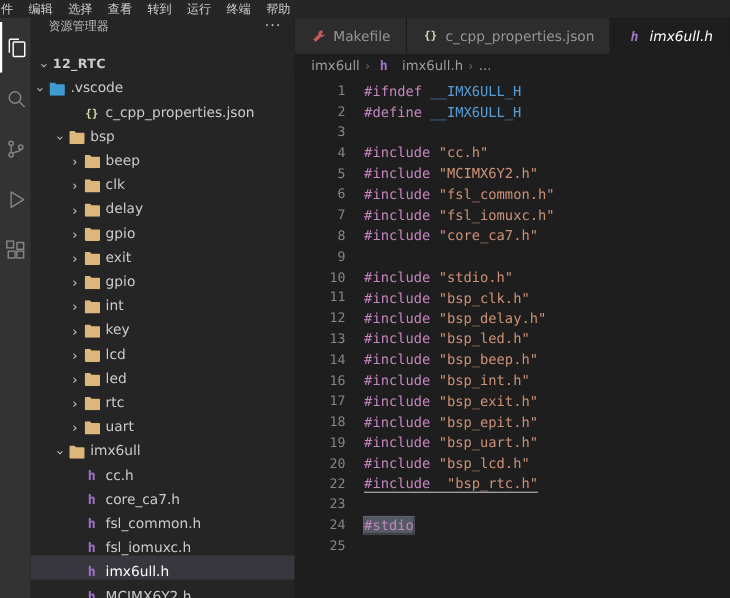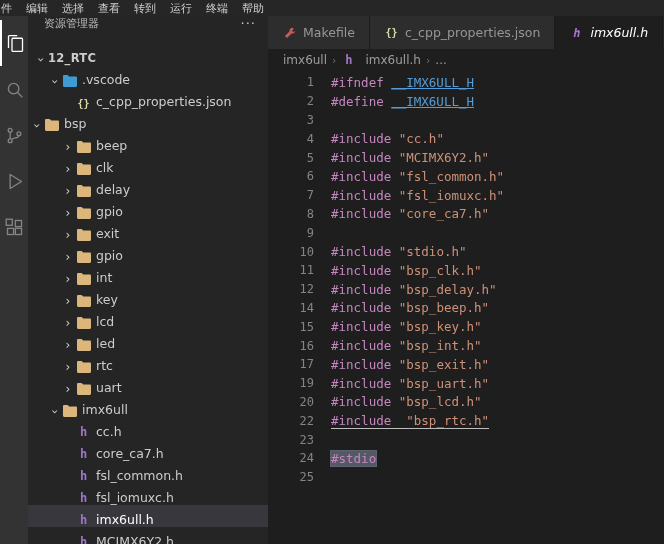--- a/index.html
+++ b/index.html
@@ -45,21 +45,21 @@
   .breadcrumb{height:22px;flex:0 0 auto;display:flex;align-items:center;gap:5px;padding-left:15px;font-size:12px;color:#9d9d9d;background:#1e1e1e;white-space:nowrap;}
   .bc-sep{color:#6e6e6e;font-size:11px;}
   .bc-item{display:flex;align-items:center;gap:4px;cursor:pointer;}
 
   .code{flex:1;overflow:hidden;padding-top:2px;font-family:"DejaVu Sans Mono","Liberation Mono",monospace;font-size:12.5px;color:#d4d4d4;}
   .codeline{height:18.8px;display:flex;align-items:center;white-space:pre;}
   .lnum{width:46px;flex:0 0 auto;text-align:right;padding-right:17px;color:#858585;font-size:12px;}
   .content{display:inline-block;}
   .content.ul{border-bottom:1px solid #bdbdbd;}
   .tok.d{color:var(--directive,#C586C0);}
-  .tok.m{color:var(--macro,#569CD6);text-decoration:underline;}
+  .tok.m{color:var(--macro,#569CD6);}
   .tok.s{color:var(--string,#CE9178);}
   .tok.p{color:#d4d4d4;}
   .tok.hl{background:var(--word-highlight,#545A64);box-shadow:0 0 0 1px #5d636e;}
 </style>
 </head>
 <body>
 
 <div class="app">
   <div class="menubar" id="menubar">
       <span class="mi">件</span>
@@ -110,35 +110,35 @@
     <div class="sidebar">
       <div class="sidebar-header">
         <span>资源管理器</span>
         <span class="more-btn">···</span>
       </div>
       <div class="tree" id="tree">
           <div class="row root" style="padding-left: 4px;">
             <span class="chev exp">›</span>
             <span class="lbl">12_RTC</span>
           </div>
-          <div class="row" style="padding-left: 18px;">
+          <div class="row" style="">
             <span class="chev exp">›</span>
             <span class="ficon i-folder-vscode">
               <svg width="14" height="12" viewBox="0 0 14 12">
                 <path fill="currentColor" d="M0 1.2C0 .5.5 0 1.2 0h3.4l1.6 1.6h6.6c.7 0 1.2.5 1.2 1.2v8c0 .7-.5 1.2-1.2 1.2H1.2C.5 12 0 11.5 0 10.8z"></path>
               </svg>
             </span>
             <span class="lbl">.vscode</span>
           </div>
           <div class="row" style="padding-left: 32px;">
             <span class="chev"></span>
             <span class="ficon i-json">{}</span>
             <span class="lbl">c_cpp_properties.json</span>
           </div>
-          <div class="row" style="">
+          <div class="row" style="padding-left: 18px;">
             <span class="chev exp">›</span>
             <span class="ficon i-folder">
               <svg width="14" height="12" viewBox="0 0 14 12">
                 <path fill="currentColor" d="M0 1.2C0 .5.5 0 1.2 0h3.4l1.6 1.6h6.6c.7 0 1.2.5 1.2 1.2v8c0 .7-.5 1.2-1.2 1.2H1.2C.5 12 0 11.5 0 10.8z"></path>
               </svg>
             </span>
             <span class="lbl">bsp</span>
           </div>
           <div class="row" style="padding-left: 32px;">
             <span class="chev">›</span>
@@ -328,24 +328,25 @@
           <div class="codeline"><span class="lnum">3</span><span class="content"></span></div>
           <div class="codeline"><span class="lnum">4</span><span class="content"><span class="tok d">#include</span><span class="tok p"> </span><span class="tok s">"cc.h"</span></span></div>
           <div class="codeline"><span class="lnum">5</span><span class="content"><span class="tok d">#include</span><span class="tok p"> </span><span class="tok s">"MCIMX6Y2.h"</span></span></div>
           <div class="codeline"><span class="lnum">6</span><span class="content"><span class="tok d">#include</span><span class="tok p"> </span><span class="tok s">"fsl_common.h"</span></span></div>
           <div class="codeline"><span class="lnum">7</span><span class="content"><span class="tok d">#include</span><span class="tok p"> </span><span class="tok s">"fsl_iomuxc.h"</span></span></div>
           <div class="codeline"><span class="lnum">8</span><span class="content"><span class="tok d">#include</span><span class="tok p"> </span><span class="tok s">"core_ca7.h"</span></span></div>
           <div class="codeline"><span class="lnum">9</span><span class="content"></span></div>
           <div class="codeline"><span class="lnum">10</span><span class="content"><span class="tok d">#include</span><span class="tok p"> </span><span class="tok s">"stdio.h"</span></span></div>
           <div class="codeline"><span class="lnum">11</span><span class="content"><span class="tok d">#include</span><span class="tok p"> </span><span class="tok s">"bsp_clk.h"</span></span></div>
           <div class="codeline"><span class="lnum">12</span><span class="content"><span class="tok d">#include</span><span class="tok p"> </span><span class="tok s">"bsp_delay.h"</span></span></div>
+          <div class="codeline"><span class="lnum">13</span><span class="content"><span class="tok d">#include</span><span class="tok p"> </span><span class="tok s">"bsp_led.h"</span></span></div>
           <div class="codeline"><span class="lnum">14</span><span class="content"><span class="tok d">#include</span><span class="tok p"> </span><span class="tok s">"bsp_beep.h"</span></span></div>
-          <div class="codeline"><span class="lnum">15</span><span class="content"><span class="tok d">#include</span><span class="tok p"> </span><span class="tok s">"bsp_key.h"</span></span></div>
           <div class="codeline"><span class="lnum">16</span><span class="content"><span class="tok d">#include</span><span class="tok p"> </span><span class="tok s">"bsp_int.h"</span></span></div>
           <div class="codeline"><span class="lnum">17</span><span class="content"><span class="tok d">#include</span><span class="tok p"> </span><span class="tok s">"bsp_exit.h"</span></span></div>
+          <div class="codeline"><span class="lnum">18</span><span class="content"><span class="tok d">#include</span><span class="tok p"> </span><span class="tok s">"bsp_epit.h"</span></span></div>
           <div class="codeline"><span class="lnum">19</span><span class="content"><span class="tok d">#include</span><span class="tok p"> </span><span class="tok s">"bsp_uart.h"</span></span></div>
           <div class="codeline"><span class="lnum">20</span><span class="content"><span class="tok d">#include</span><span class="tok p"> </span><span class="tok s">"bsp_lcd.h"</span></span></div>
           <div class="codeline"><span class="lnum">22</span><span class="content ul"><span class="tok d">#include</span><span class="tok p">  </span><span class="tok s">"bsp_rtc.h"</span></span></div>
           <div class="codeline"><span class="lnum">23</span><span class="content"></span></div>
           <div class="codeline"><span class="lnum">24</span><span class="content"><span class="tok d hl">#stdio</span></span></div>
           <div class="codeline"><span class="lnum">25</span><span class="content"></span></div>
         </div>
     </div>
   </div>
 </div>

